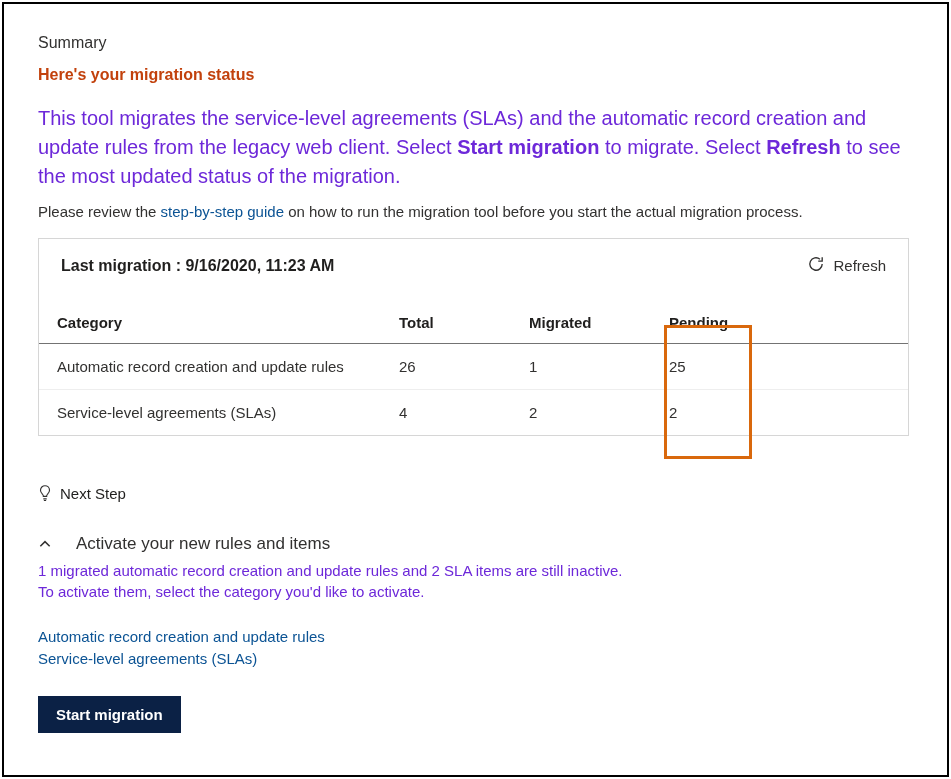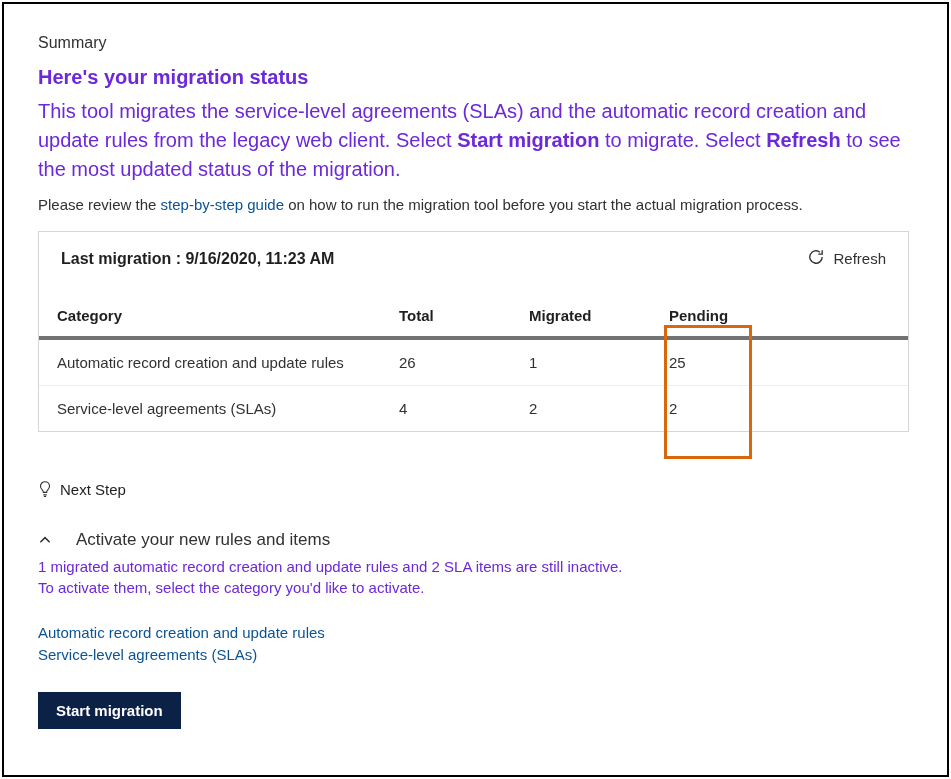--- a/index.html
+++ b/index.html
@@ -15,24 +15,24 @@
       height: 775px;
       padding: 30px 34px 20px 34px;
       position: relative;
     }
     .summary-label {
       font-size: 16px;
       color: #323130;
       margin-bottom: 14px;
     }
     .page-title {
-      font-size: 20px;
+      font-size: 16px;
       font-weight: 600;
-      color: #6d28d9;
-      margin-bottom: 8px;
+      color: #c2410c;
+      margin-bottom: 20px;
     }
     .intro-text {
       font-size: 20px;
       color: #6d28d9;
       line-height: 1.45;
       margin-bottom: 12px;
     }
     .intro-text strong { font-weight: 600; }
     .intro2 {
       font-size: 15px;
@@ -74,21 +74,21 @@
       width: 100%;
       border-collapse: collapse;
       margin-top: 20px;
     }
     table.status th {
       text-align: left;
       font-weight: 600;
       font-size: 15px;
       color: #201f1e;
       padding: 10px 0 12px 0;
-      border-bottom: 4px solid #737373;
+      border-bottom: 1px solid #737373;
     }
     table.status td {
       font-size: 15px;
       color: #323130;
       padding: 14px 0;
       border-bottom: 1px solid #eee;
     }
     table.status tr:last-child td { border-bottom: none; }
     .col-cat   { padding-left: 18px !important; width: 360px; }
     .col-total { width: 130px; }

